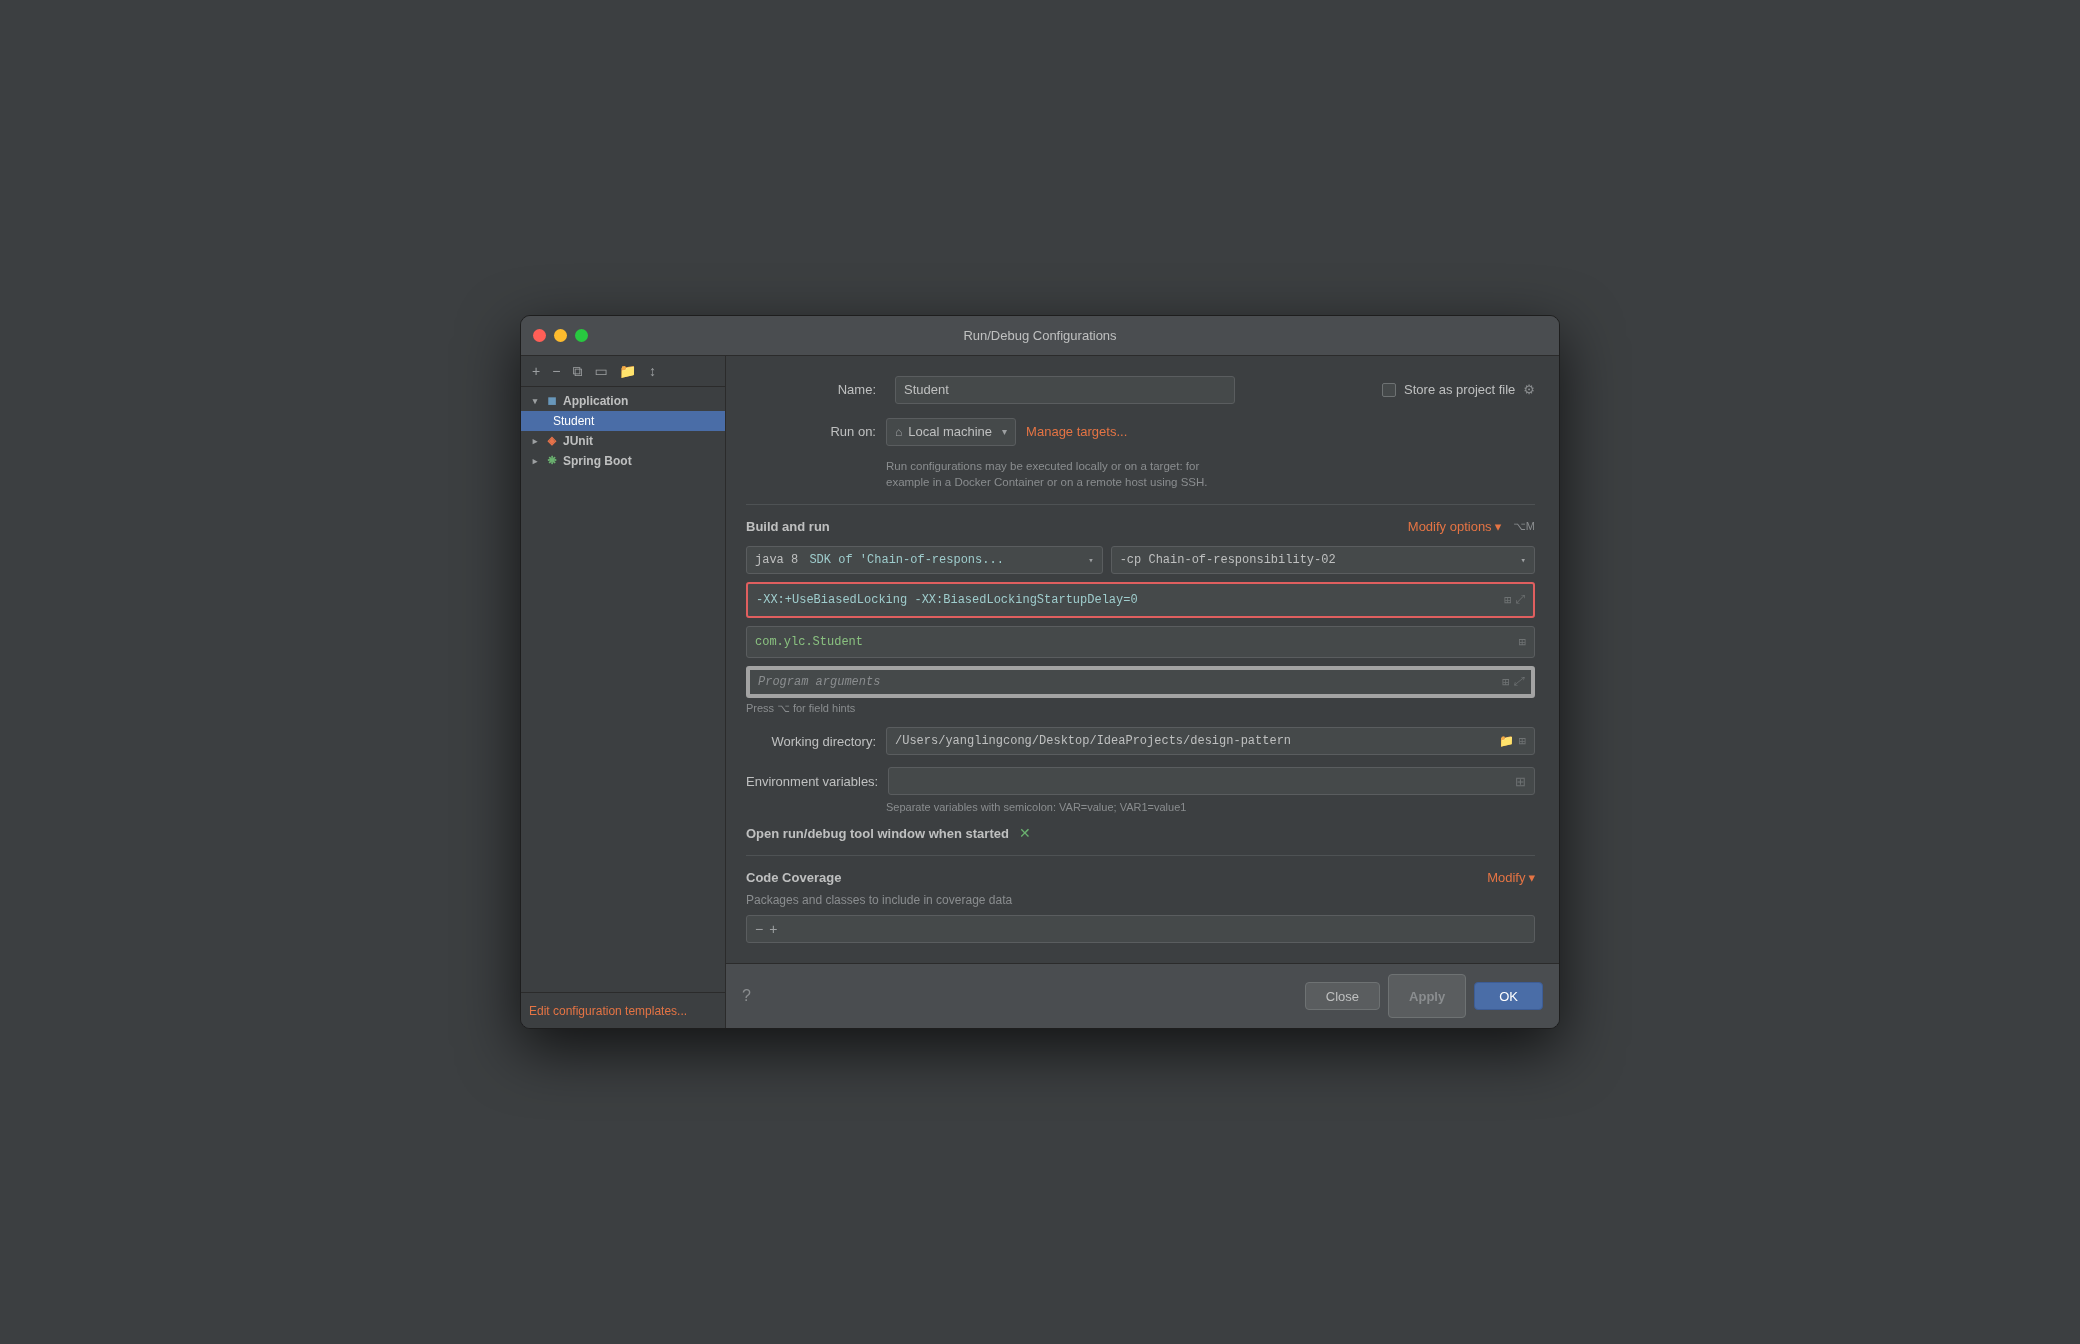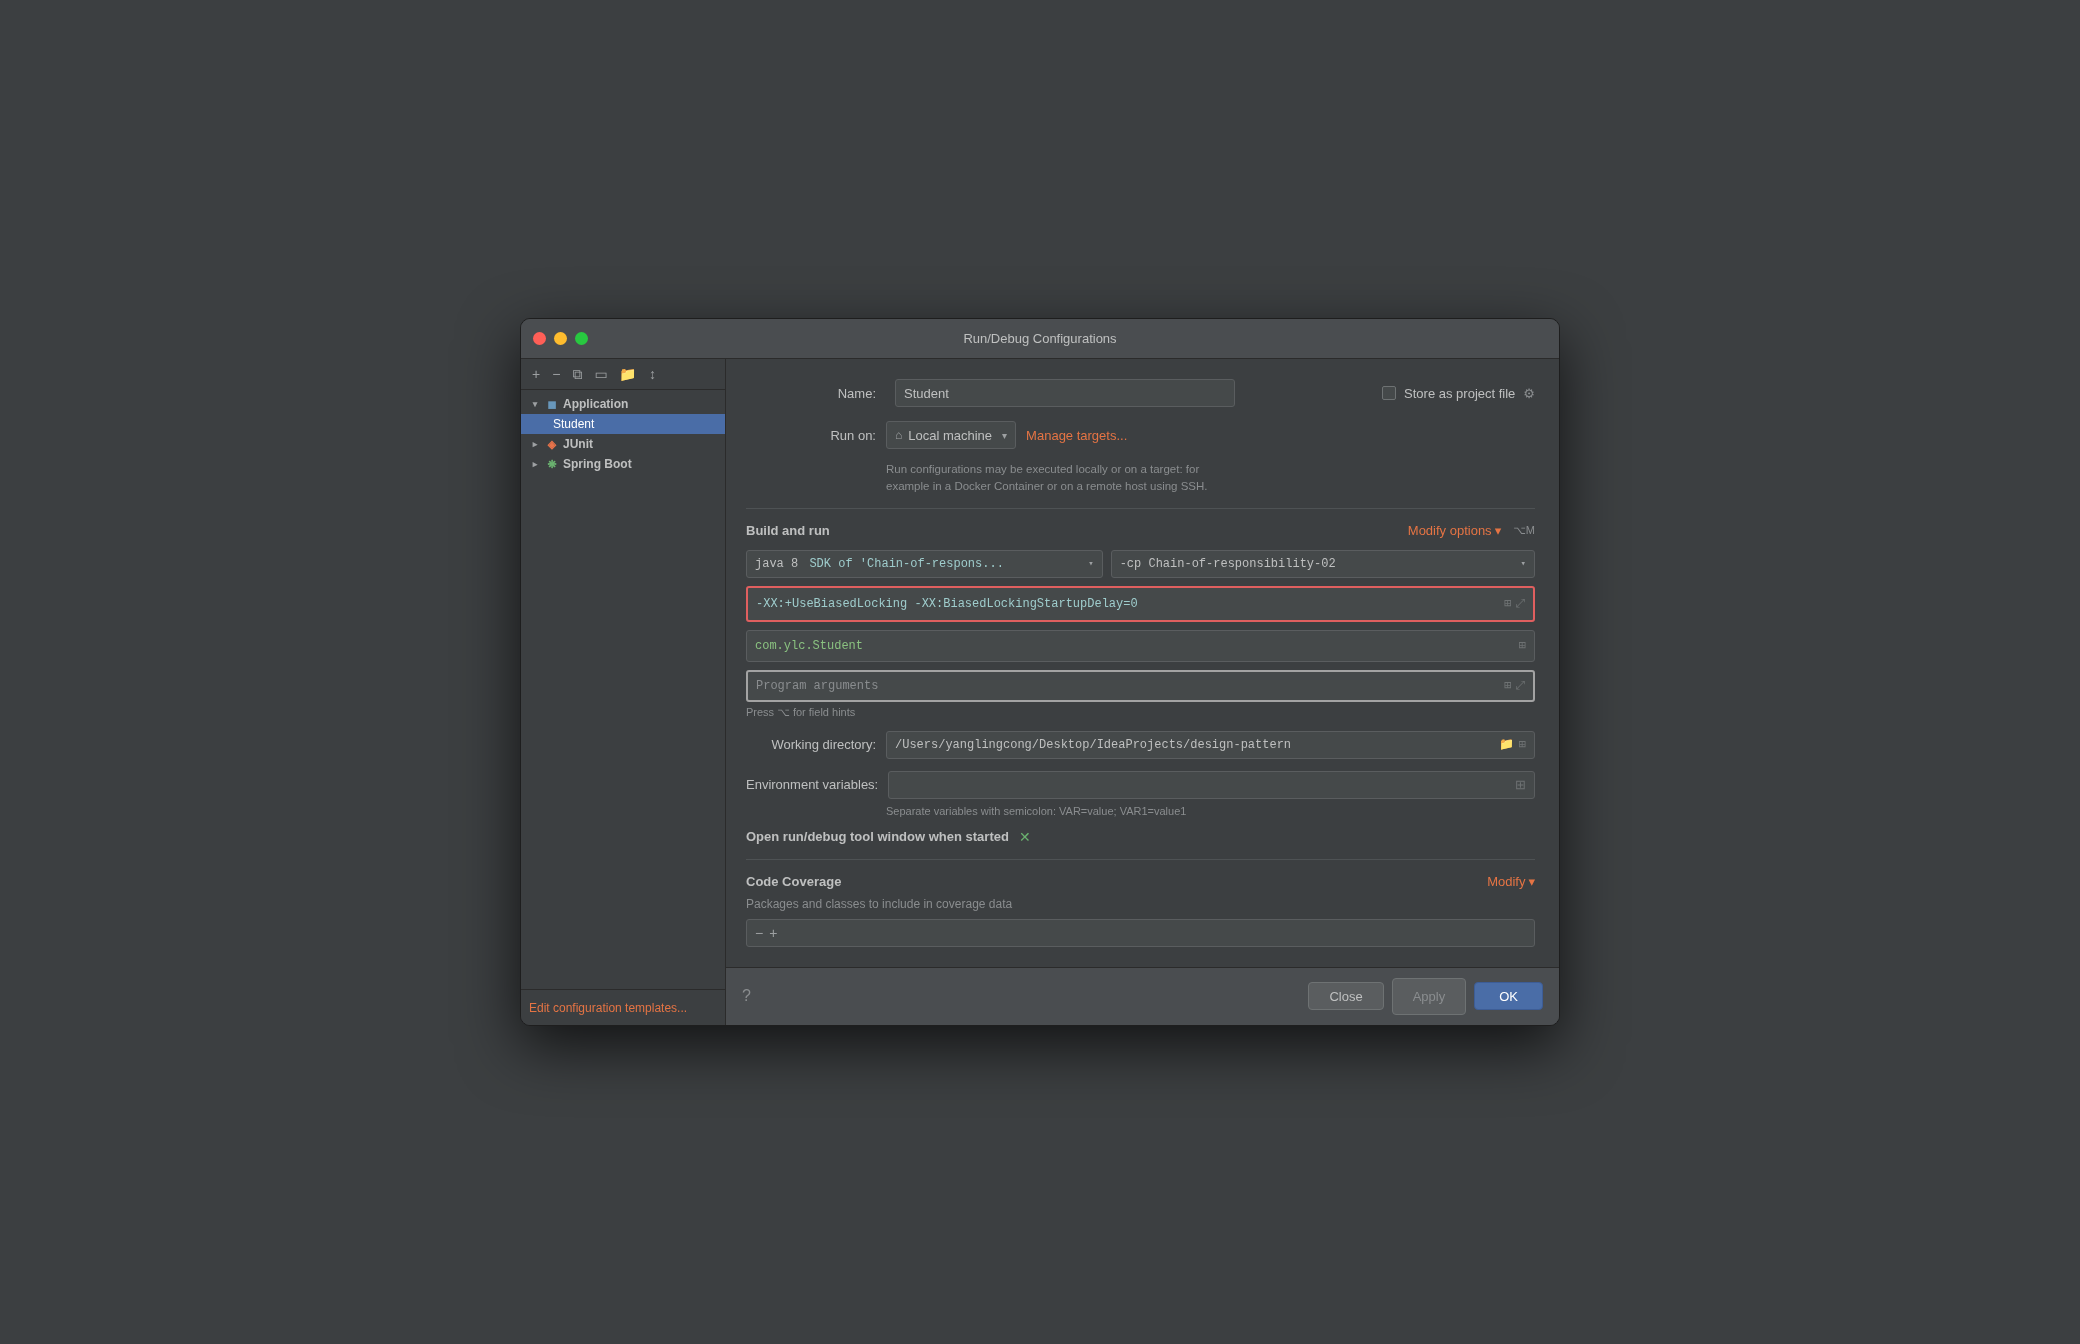--- a/index.html
+++ b/index.html
@@ -311,32 +311,33 @@
       height: 32px;
       display: flex;
       align-items: center;
       justify-content: space-between;
       margin-bottom: 8px;
       cursor: text;
     }
     
     .program-args-field {
       background: #45494a;
-      border: 2px solid #a3a3a3;
+      border: 4px solid #a3a3a3;
       border-radius: 3px;
       color: #8a8d8f;
       font-size: 12px;
       font-family: "Courier New", monospace;
       padding: 5px 8px;
       height: 32px;
       display: flex;
       align-items: center;
       justify-content: space-between;
       margin-bottom: 4px;
       cursor: text;
+      font-style: italic;
     }
     .field-hint {
       color: #8a8d8f;
       font-size: 11px;
       margin-bottom: 12px;
     }
     
     .working-dir-row {
       display: flex;
       align-items: center;
@@ -466,21 +467,22 @@
       height: 28px;
     }
     .btn-apply {
       background: #5a5d5f;
       border: 1px solid #6e7273;
       border-radius: 4px;
       color: #8a8d8f;
       font-size: 13px;
       padding: 5px 20px;
       cursor: pointer;
-      height: 37px;
+      height: 44px;
+      font-weight: bold;
     }
     .btn-ok {
       background: #4a6da7;
       border: 1px solid #3d5d96;
       border-radius: 4px;
       color: #ffffff;
       font-size: 13px;
       padding: 5px 24px;
       cursor: pointer;
       height: 28px;

